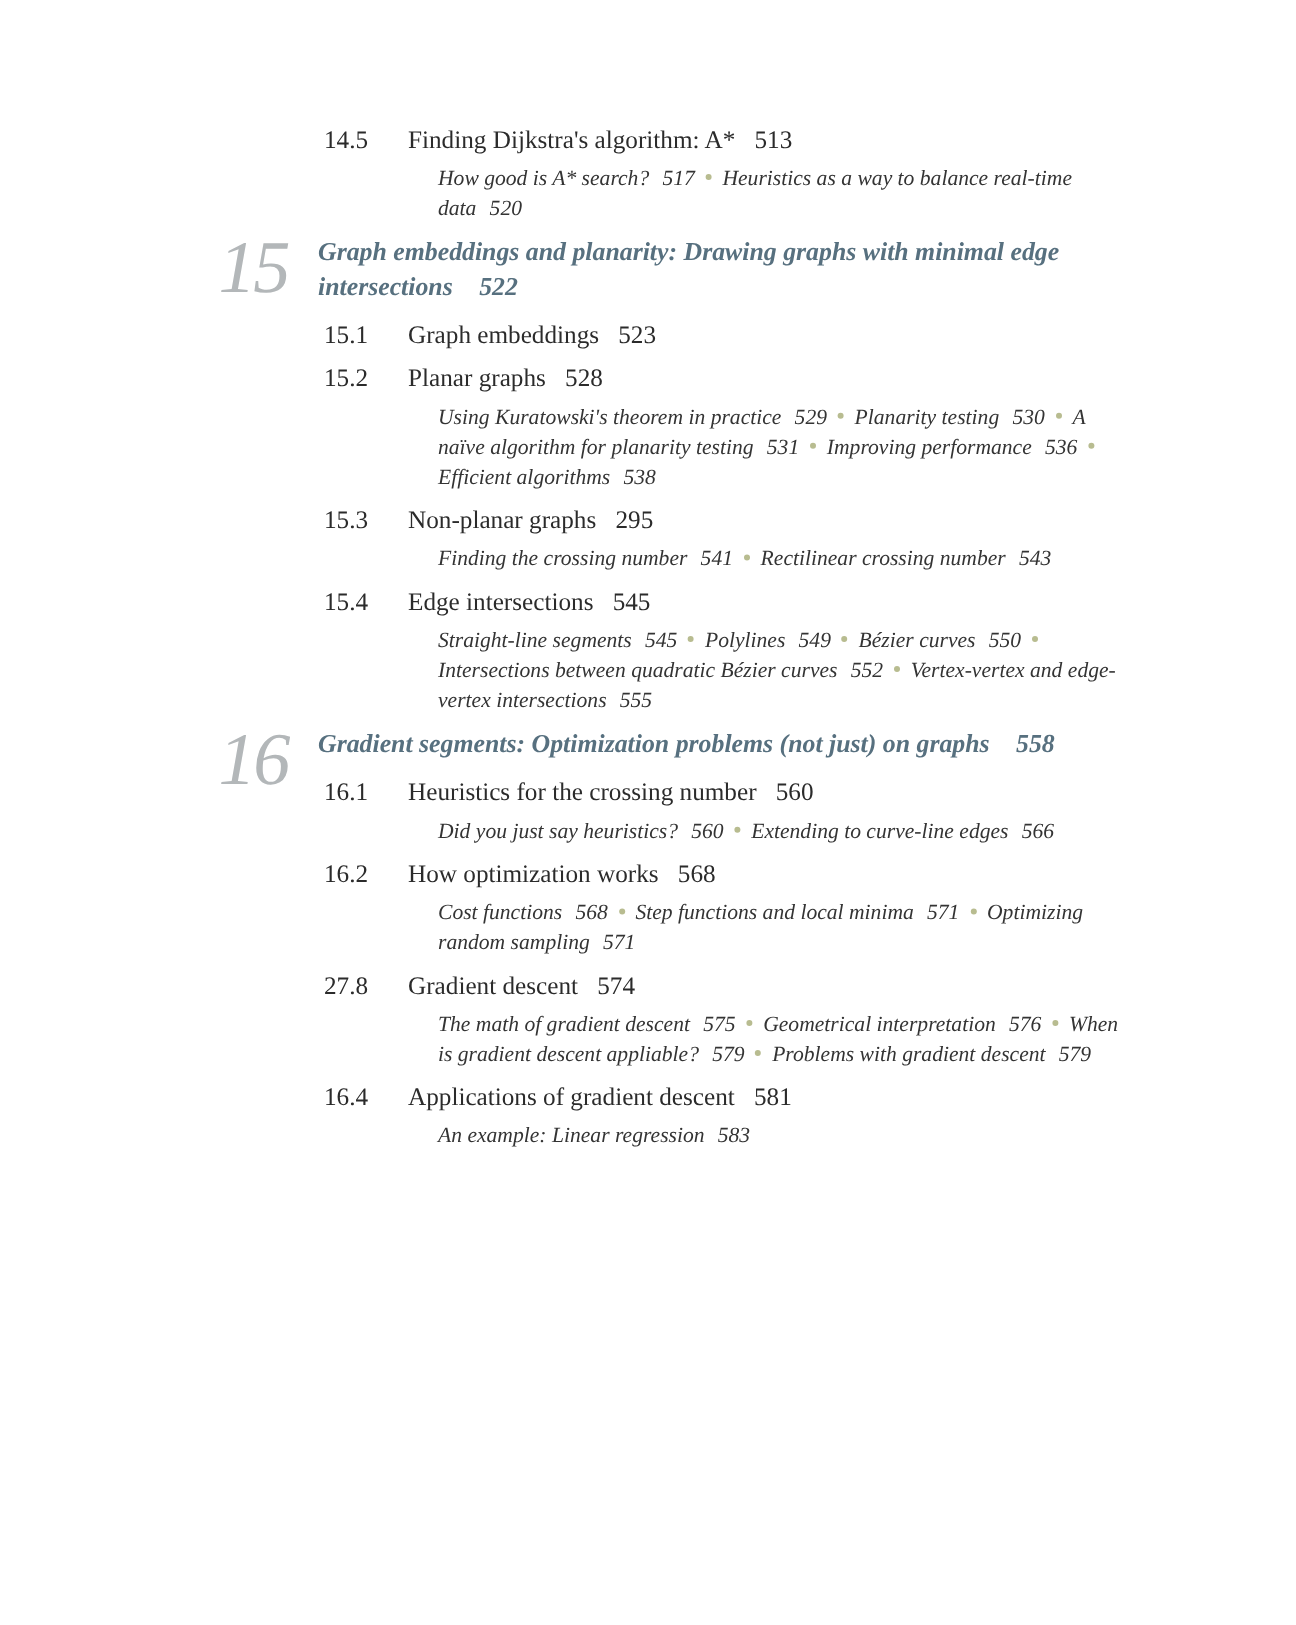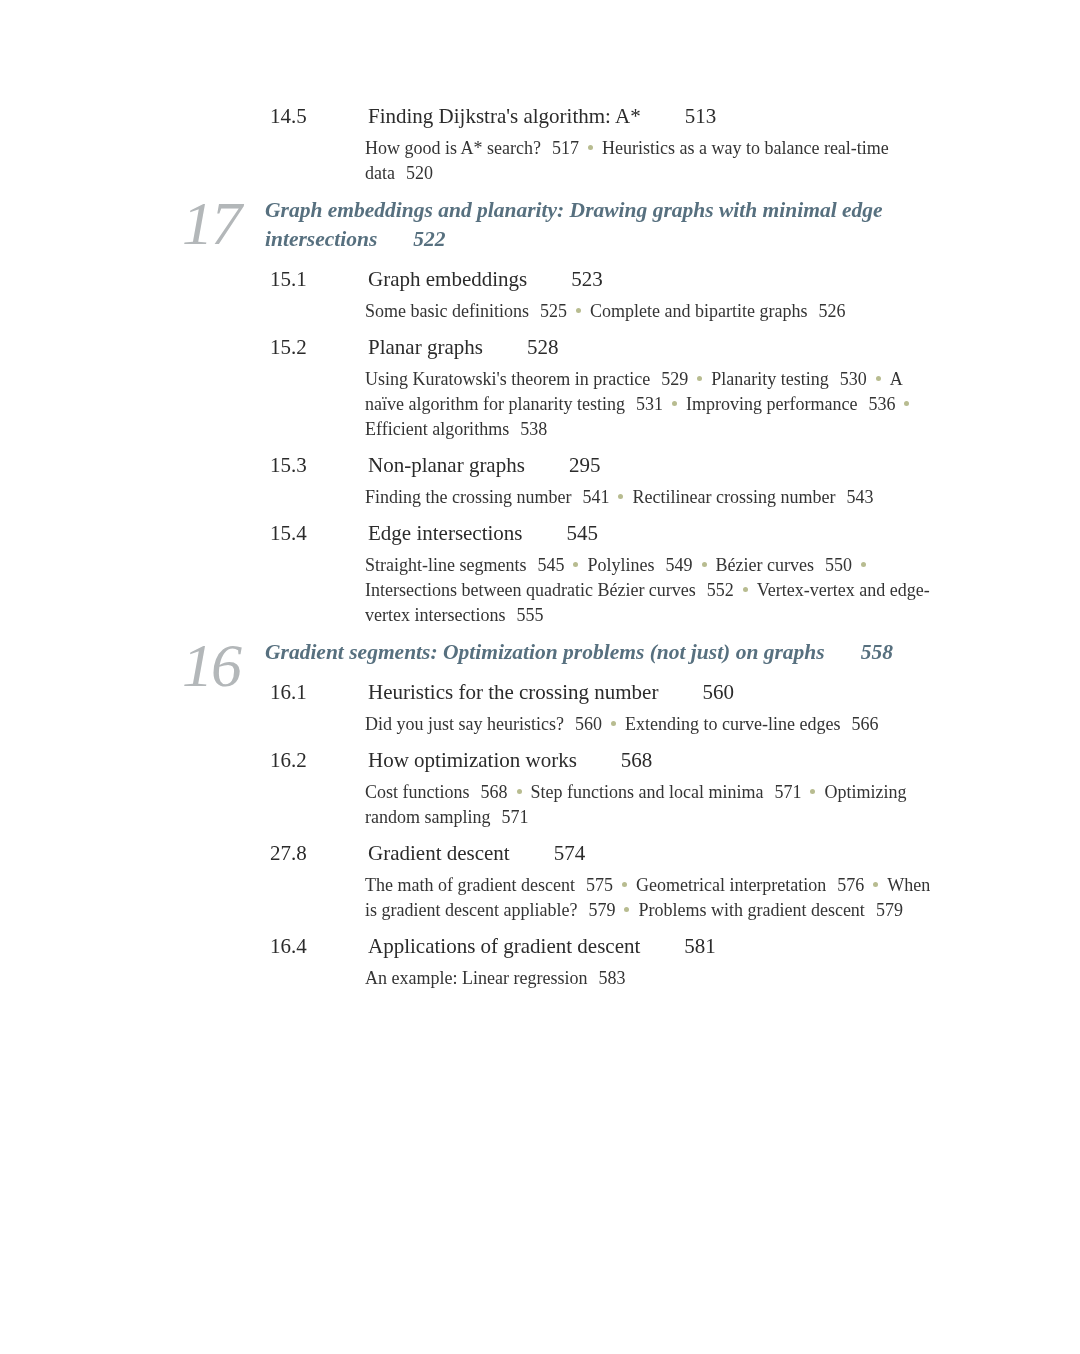--- a/index.html
+++ b/index.html
@@ -16,29 +16,30 @@
     background:var(--c-bg);
     position:relative;
     font-family:"Liberation Serif", serif;
     color:var(--c-text);
     overflow:hidden;
   }
   #toc{position:absolute;top:103px;left:0;right:0;}
 
   
   .section{margin:0 0 10px 270px;}
-  .sec-head{font-size:21px;line-height:26px;display:flex;align-items:baseline;gap:28px;}
+  .sec-head{font-size:21px;line-height:26px;display:flex;align-items:baseline;}
   .sec-num{flex:0 0 70px;}
   .sec-title{white-space:nowrap;}
   .sec-page{margin-left:16px;}
 
   
   .subs{
     margin:7px 0 0 95px;
     width:572px;
+    font-style:italic;
     font-size:18px;
     line-height:25px;
     color:var(--c-sub);
   }
   .sub-page{margin-left:11px;white-space:nowrap;}
   .bullet{
     display:inline-block;width:5px;height:5px;border-radius:50%;
     background:var(--c-bullet);
     margin:0 9px;vertical-align:middle;position:relative;top:-2px;
   }
@@ -54,42 +55,41 @@
     font-size:21.5px;
     line-height:29px;
   }
   .ch-num{
     position:absolute;left:-83px;top:-4px;
     font-size:62px;line-height:1;
     font-weight:normal;font-style:italic;
     color:var(--c-chnum);
     letter-spacing:-2px;
   }
-  .ch-page{margin-left:36px;}
+  .ch-page{margin-left:22px;}
 </style>
 </head>
 <body style="background: rgb(255, 255, 255);">
 
 <div id="toc">
     <div class="section">
       <div class="sec-head">
         <span class="sec-num">14.5</span>
         <span class="sec-title">Finding Dijkstra's algorithm: A*</span>
         <span class="sec-page">513</span>
       </div>
       <div class="subs"><span class="sub-title">How good is A* search?</span><span class="sub-page">517</span><span class="bullet"></span><span class="sub-title">Heuristics as a way to balance real-time data</span><span class="sub-page">520</span></div>
     </div>
-    <div class="chapter"><span class="ch-num">17</span><span class="ch-title">Graph embeddings and planarity: Drawing graphs with minimal edge intersections</span><span class="ch-page">522</span></div>
+    <div class="chapter"><span class="ch-num">15</span><span class="ch-title">Graph embeddings and planarity: Drawing graphs with minimal edge intersections</span><span class="ch-page">522</span></div>
     <div class="section">
       <div class="sec-head">
         <span class="sec-num">15.1</span>
         <span class="sec-title">Graph embeddings</span>
         <span class="sec-page">523</span>
       </div>
-      <div class="subs"><span class="sub-title">Some basic definitions</span><span class="sub-page">525</span><span class="bullet"></span><span class="sub-title">Complete and bipartite graphs</span><span class="sub-page">526</span></div>
     </div>
     <div class="section">
       <div class="sec-head">
         <span class="sec-num">15.2</span>
         <span class="sec-title">Planar graphs</span>
         <span class="sec-page">528</span>
       </div>
       <div class="subs"><span class="sub-title">Using Kuratowski's theorem in practice</span><span class="sub-page">529</span><span class="bullet"></span><span class="sub-title">Planarity testing</span><span class="sub-page">530</span><span class="bullet"></span><span class="sub-title">A naïve algorithm for planarity testing</span><span class="sub-page">531</span><span class="bullet"></span><span class="sub-title">Improving performance</span><span class="sub-page">536</span><span class="bullet"></span><span class="sub-title">Efficient algorithms</span><span class="sub-page">538</span></div>
     </div>
     <div class="section">

